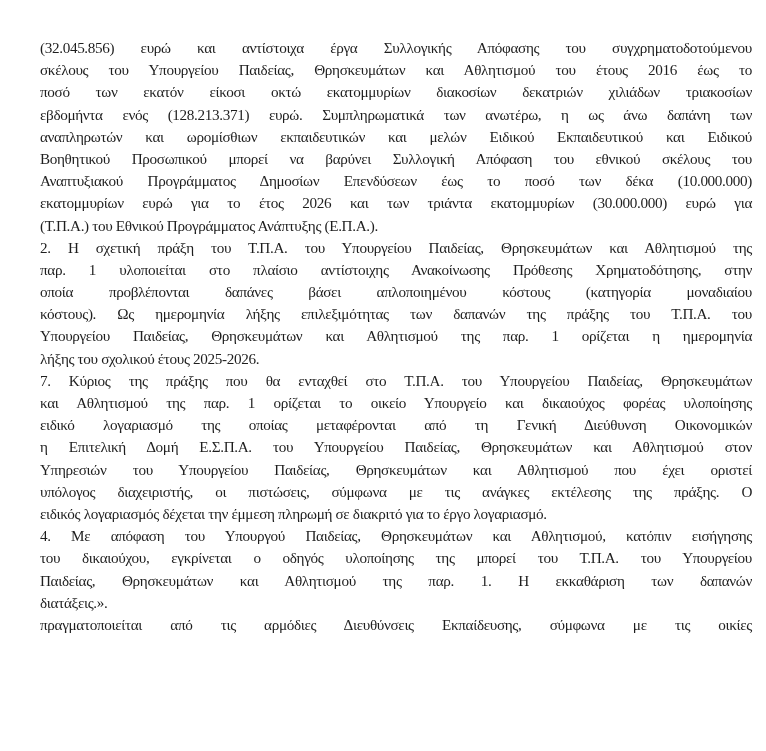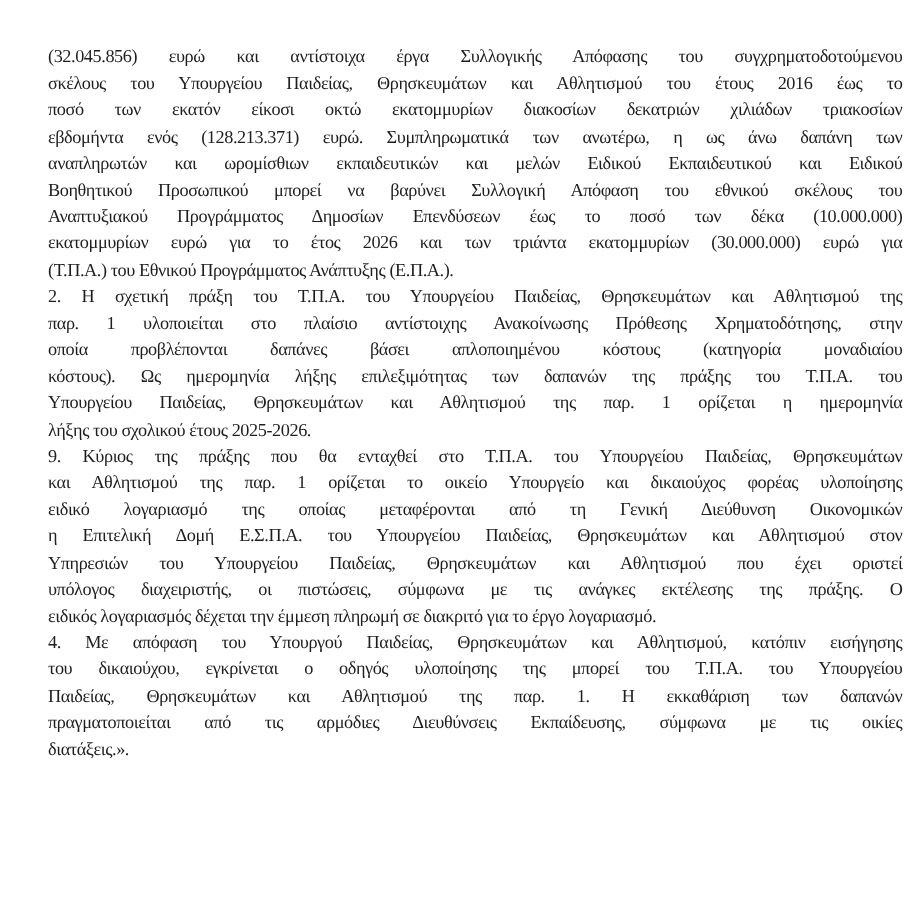--- a/index.html
+++ b/index.html
@@ -54,28 +54,28 @@
   </div>
   <div>
     <span class="line">2. Η σχετική πράξη του Τ.Π.Α. του Υπουργείου Παιδείας, Θρησκευμάτων και Αθλητισμού της</span>
     <span class="line">παρ. 1 υλοποιείται στο πλαίσιο αντίστοιχης Ανακοίνωσης Πρόθεσης Χρηματοδότησης, στην</span>
     <span class="line">οποία προβλέπονται δαπάνες βάσει απλοποιημένου κόστους (κατηγορία μοναδιαίου</span>
     <span class="line">κόστους). Ως ημερομηνία λήξης επιλεξιμότητας των δαπανών της πράξης του Τ.Π.Α. του</span>
     <span class="line">Υπουργείου Παιδείας, Θρησκευμάτων και Αθλητισμού της παρ. 1 ορίζεται η ημερομηνία</span>
     <span class="line last">λήξης του σχολικού έτους 2025-2026.</span>
   </div>
   <div>
-    <span class="line">9. Κύριος της πράξης που θα ενταχθεί στο Τ.Π.Α. του Υπουργείου Παιδείας, Θρησκευμάτων</span>
+    <span class="line">7. Κύριος της πράξης που θα ενταχθεί στο Τ.Π.Α. του Υπουργείου Παιδείας, Θρησκευμάτων</span>
     <span class="line">και Αθλητισμού της παρ. 1 ορίζεται το οικείο Υπουργείο και δικαιούχος φορέας υλοποίησης</span>
     <span class="line">ειδικό λογαριασμό της οποίας μεταφέρονται από τη Γενική Διεύθυνση Οικονομικών</span>
     <span class="line">η Επιτελική Δομή Ε.Σ.Π.Α. του Υπουργείου Παιδείας, Θρησκευμάτων και Αθλητισμού στον</span>
     <span class="line">Υπηρεσιών του Υπουργείου Παιδείας, Θρησκευμάτων και Αθλητισμού που έχει οριστεί</span>
     <span class="line">υπόλογος διαχειριστής, οι πιστώσεις, σύμφωνα με τις ανάγκες εκτέλεσης της πράξης. Ο</span>
     <span class="line last">ειδικός λογαριασμός δέχεται την έμμεση πληρωμή σε διακριτό για το έργο λογαριασμό.</span>
   </div>
   <div>
     <span class="line">4. Με απόφαση του Υπουργού Παιδείας, Θρησκευμάτων και Αθλητισμού, κατόπιν εισήγησης</span>
     <span class="line">του δικαιούχου, εγκρίνεται ο οδηγός υλοποίησης της μπορεί του Τ.Π.Α. του Υπουργείου</span>
     <span class="line">Παιδείας, Θρησκευμάτων και Αθλητισμού της παρ. 1. Η εκκαθάριση των δαπανών</span>
+    <span class="line last">διατάξεις.».</span>
     <span class="line">πραγματοποιείται από τις αρμόδιες Διευθύνσεις Εκπαίδευσης, σύμφωνα με τις οικίες</span>
-    <span class="line last">διατάξεις.».</span>
   </div>
 </div>
 
 </body></html>

